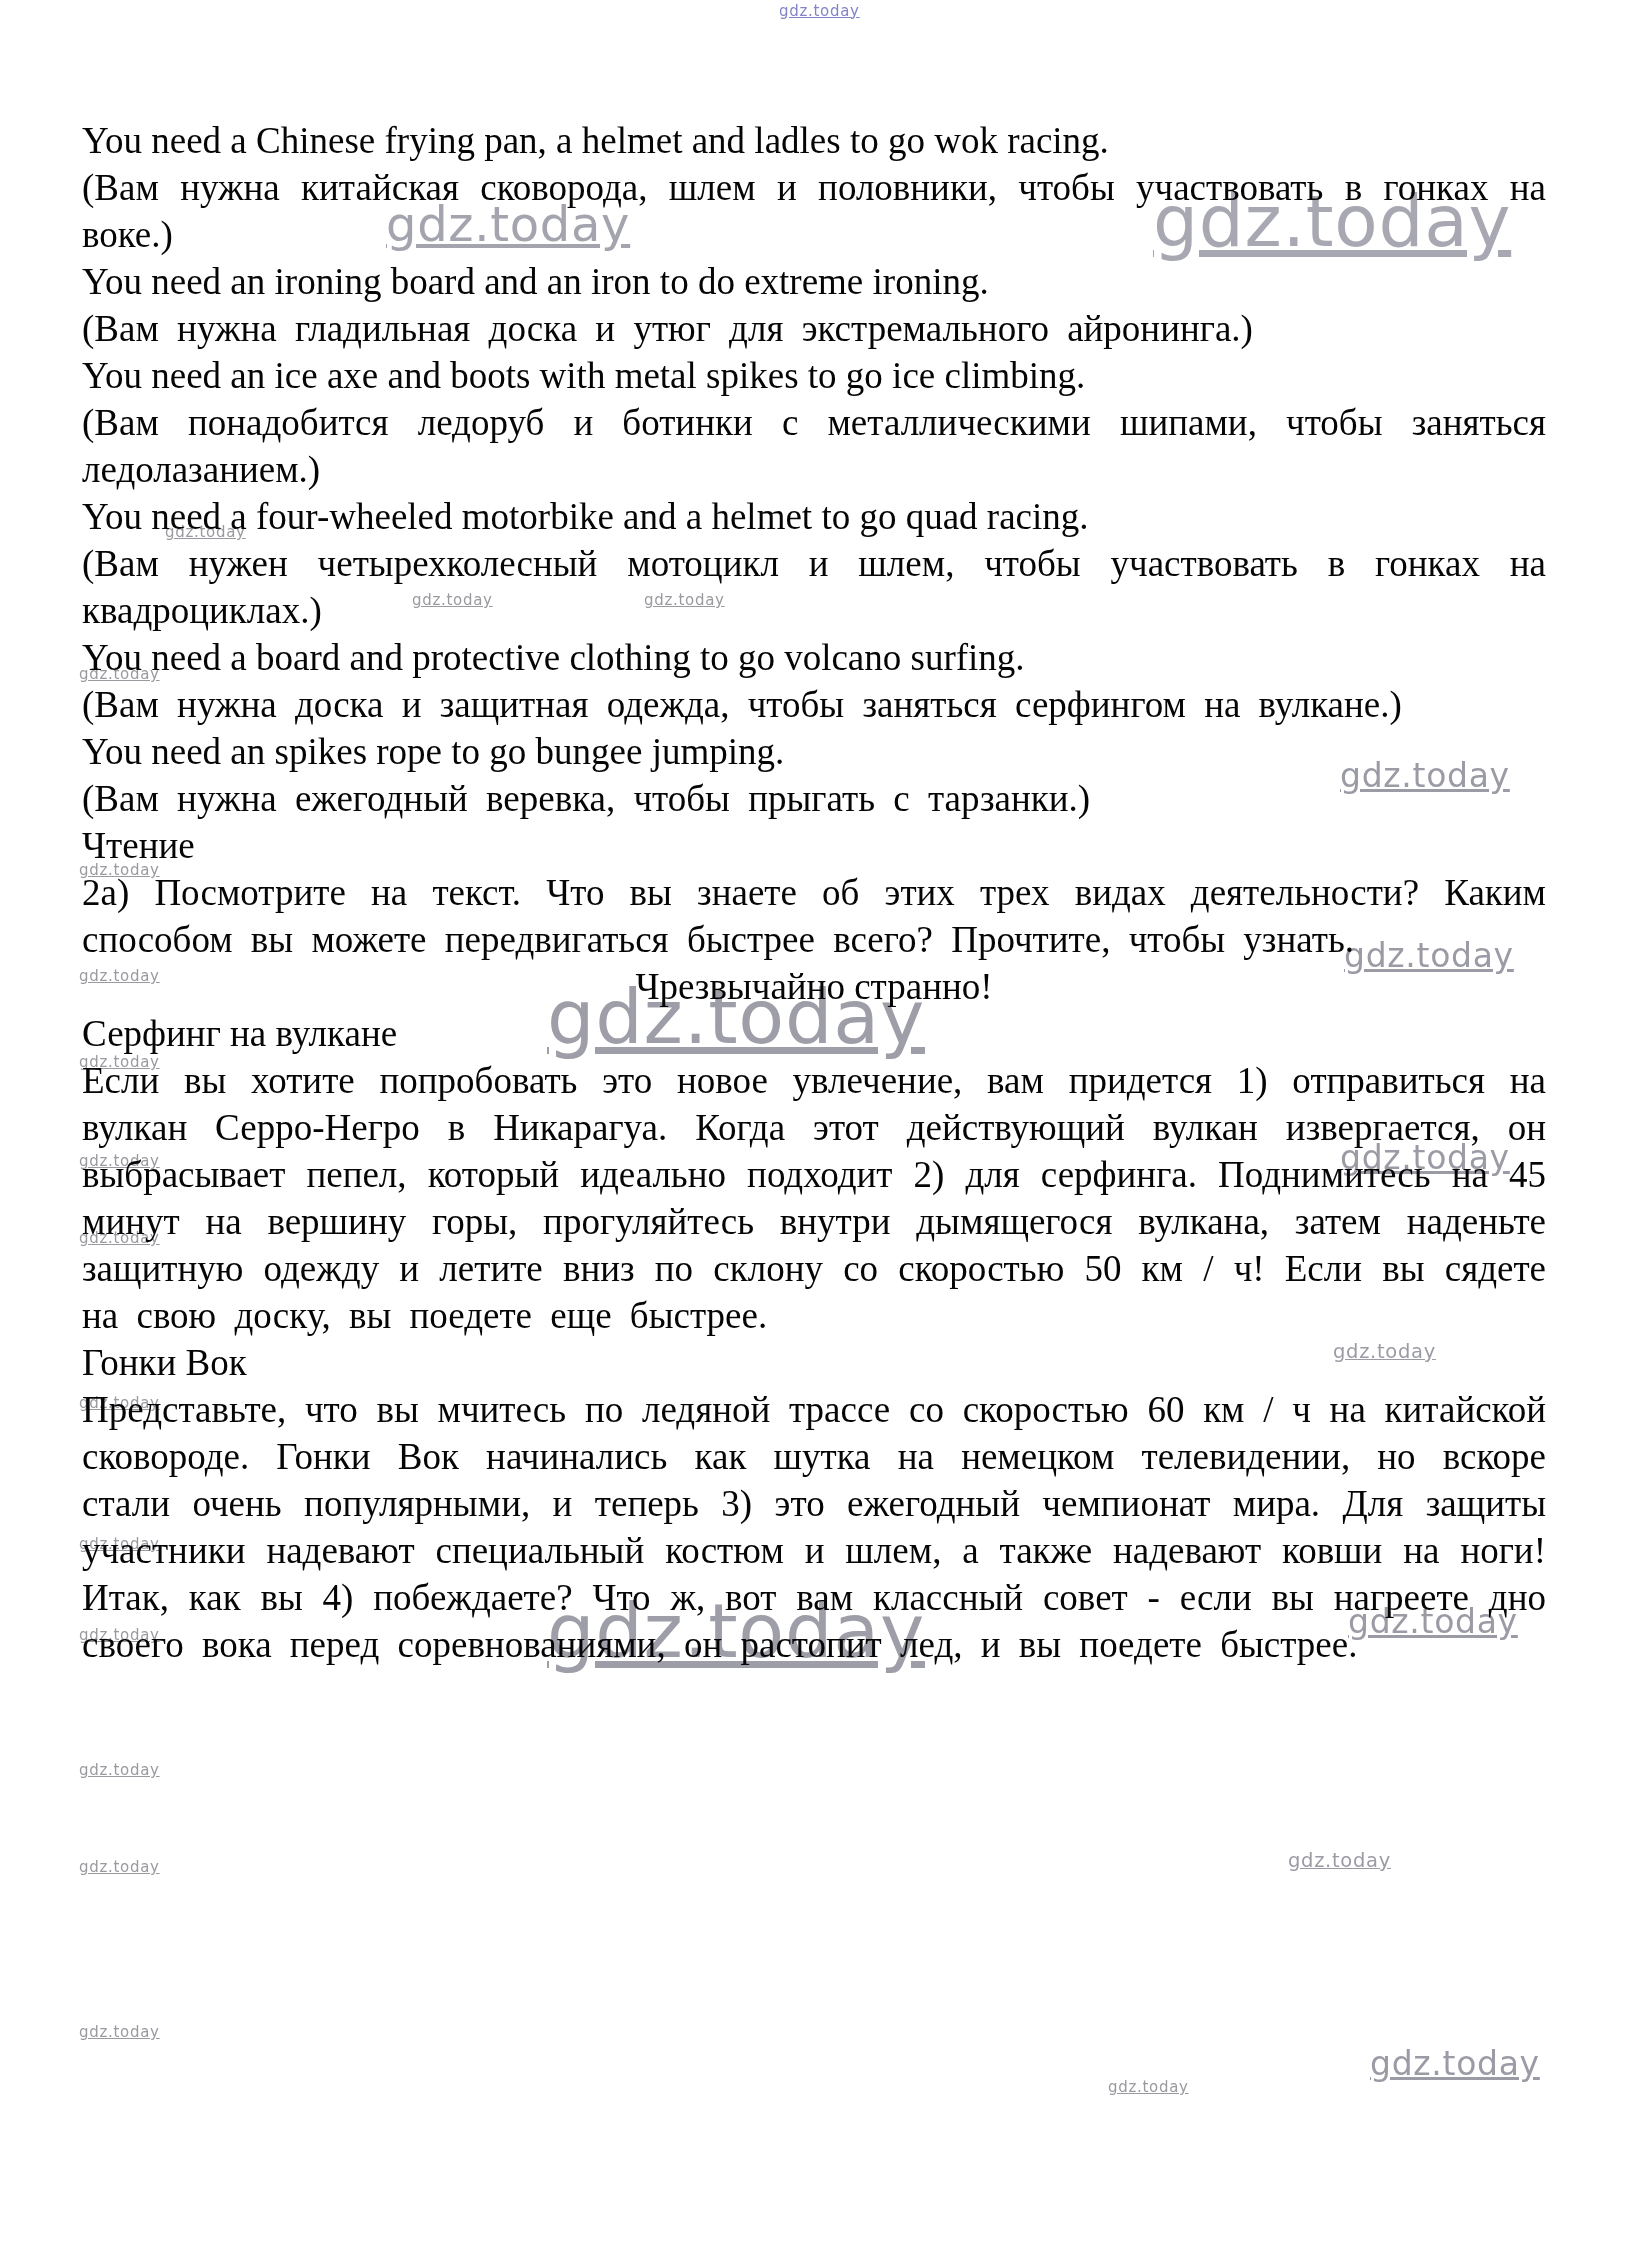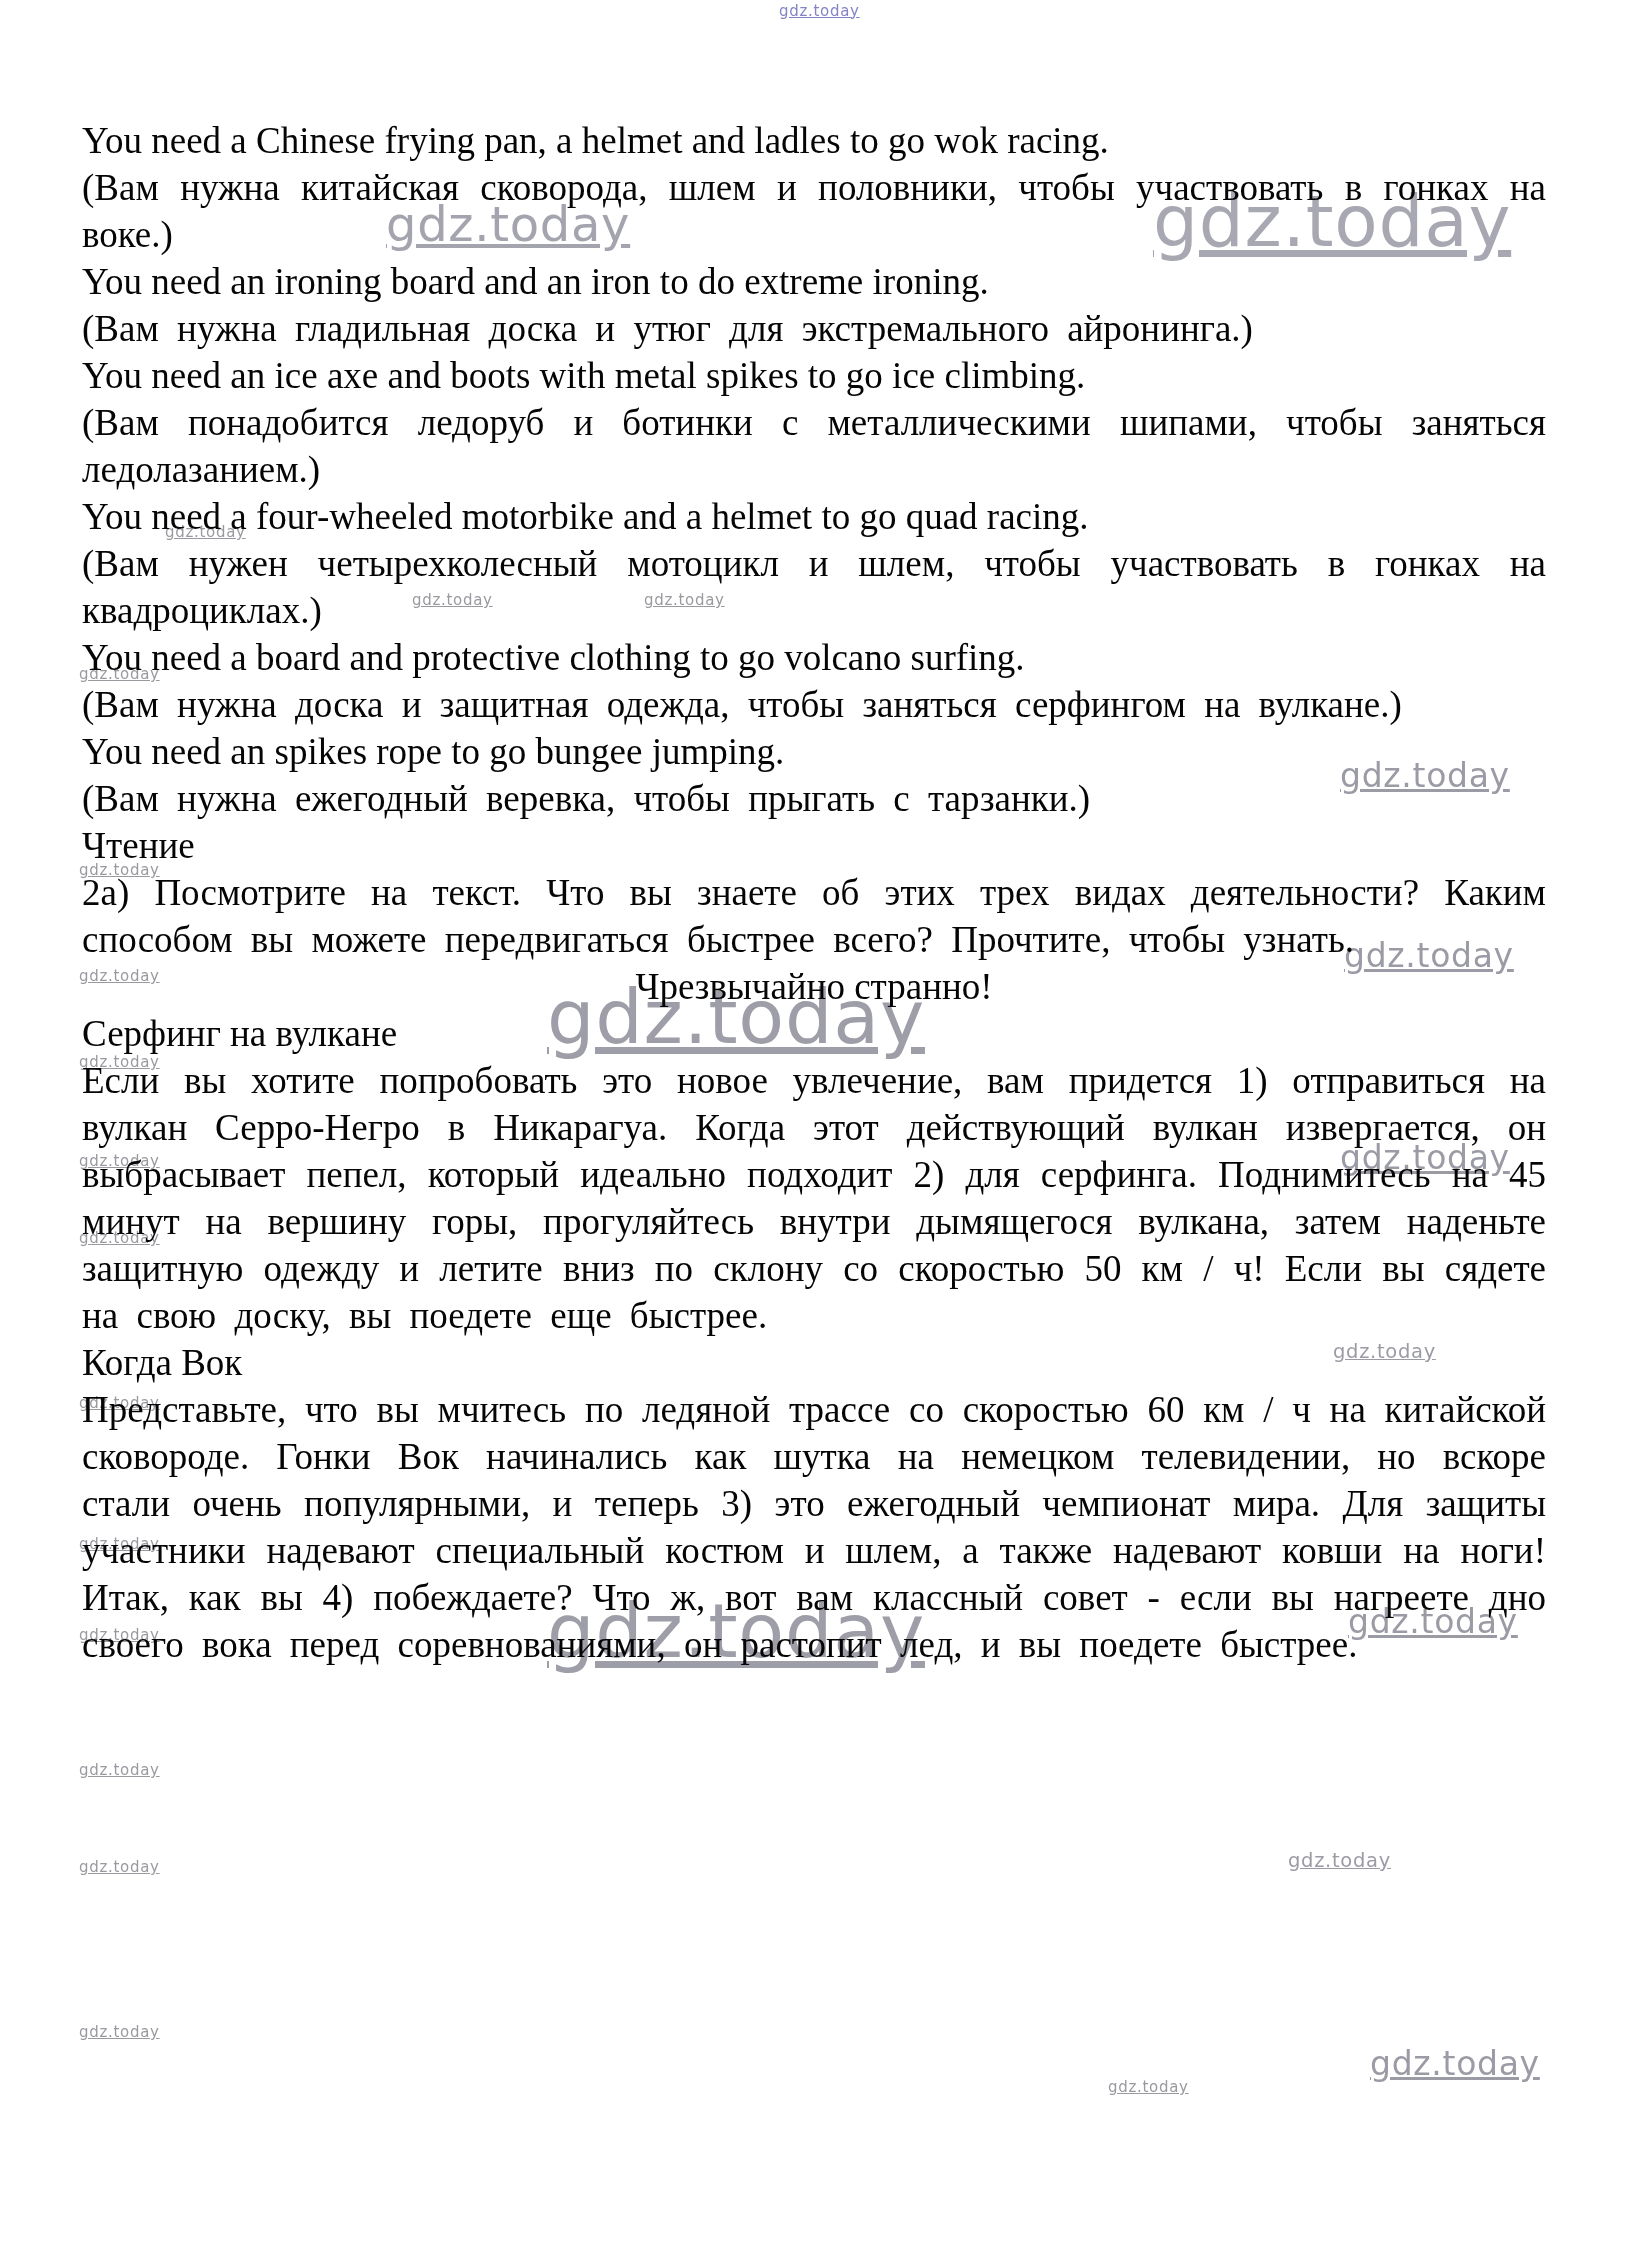--- a/index.html
+++ b/index.html
@@ -123,20 +123,20 @@
 
     <section>
       <p class="heading heading-reading">Чтение</p>
       <p class="ru">2а) Посмотрите на текст. Что вы знаете об этих трех видах деятельности? Каким способом вы можете передвигаться быстрее всего? Прочтите, чтобы узнать.</p>
 
       <p class="center-title">Чрезвычайно странно!</p>
 
       <p class="heading">Серфинг на вулкане</p>
       <p class="ru">Если вы хотите попробовать это новое увлечение, вам придется 1) отправиться на вулкан Серро-Негро в Никарагуа. Когда этот действующий вулкан извергается, он выбрасывает пепел, который идеально подходит 2) для серфинга. Поднимитесь на 45 минут на вершину горы, прогуляйтесь внутри дымящегося вулкана, затем наденьте защитную одежду и летите вниз по склону со скоростью 50 км / ч! Если вы сядете на свою доску, вы поедете еще быстрее.</p>
 
-      <p class="heading wok-title">Когда Вок</p>
+      <p class="heading wok-title">Гонки Вок</p>
       <p class="ru">Представьте, что вы мчитесь по ледяной трассе со скоростью 60 км / ч на китайской сковороде. Гонки Вок начинались как шутка на немецком телевидении, но вскоре стали очень популярными, и теперь 3) это ежегодный чемпионат мира. Для защиты участники надевают специальный костюм и шлем, а также надевают ковши на ноги! Итак, как вы 4) побеждаете? Что ж, вот вам классный совет - если вы нагреете дно своего вока перед соревнованиями, он растопит лед, и вы поедете быстрее.</p>
     </section>
 
   </div>
 
 </div>
 
 
 </body></html>

